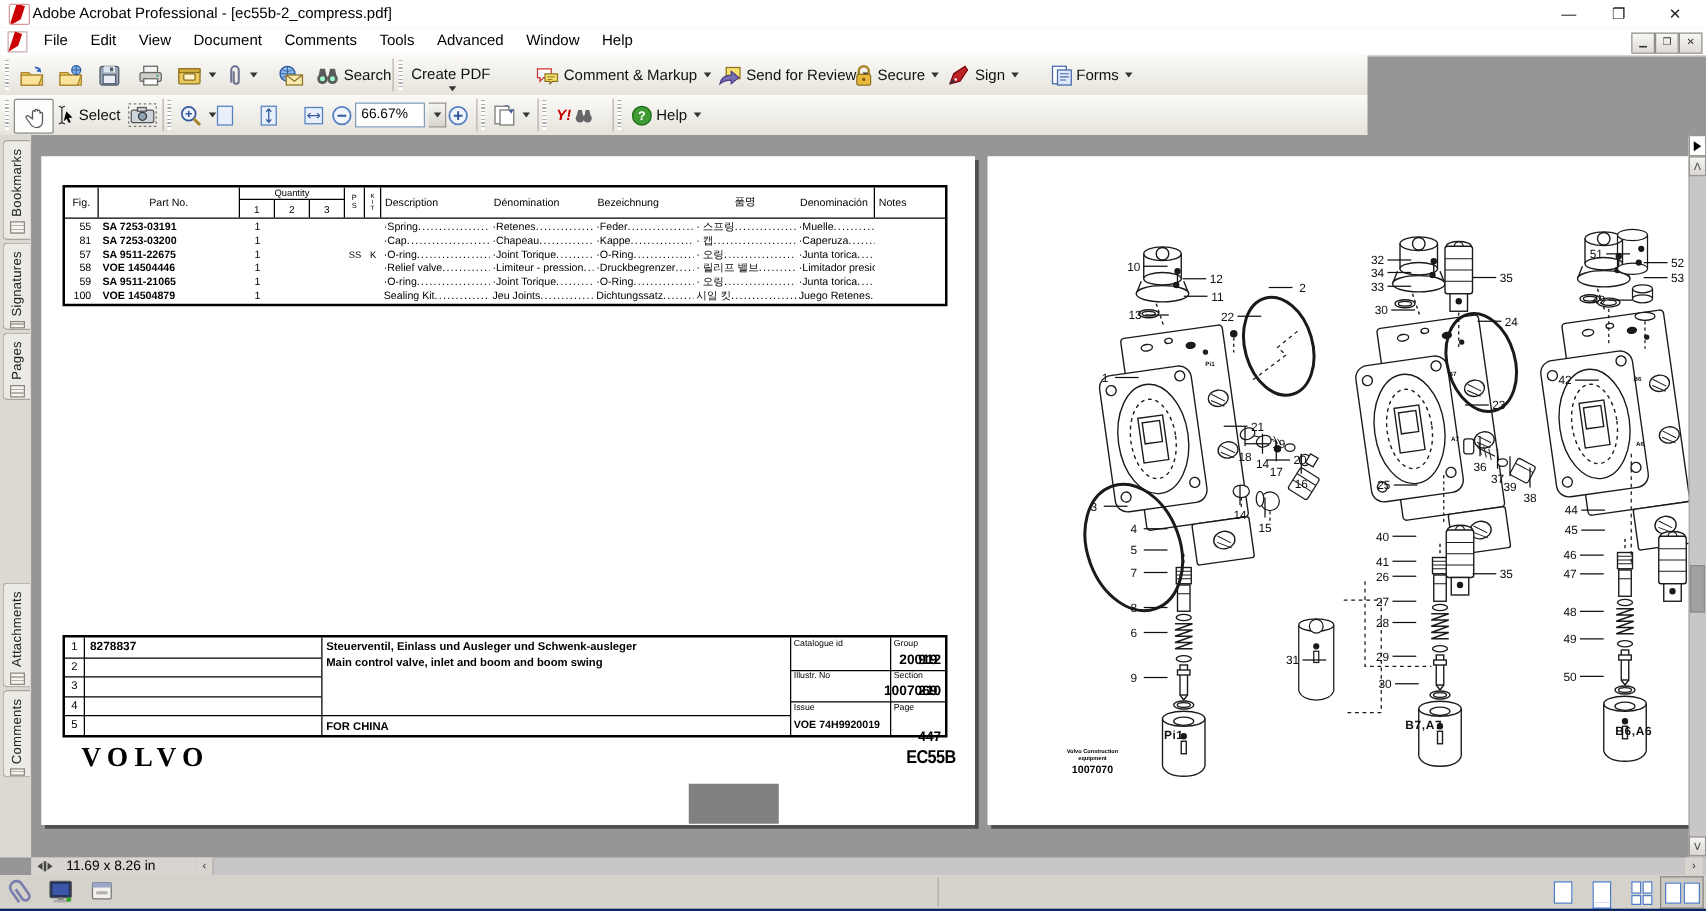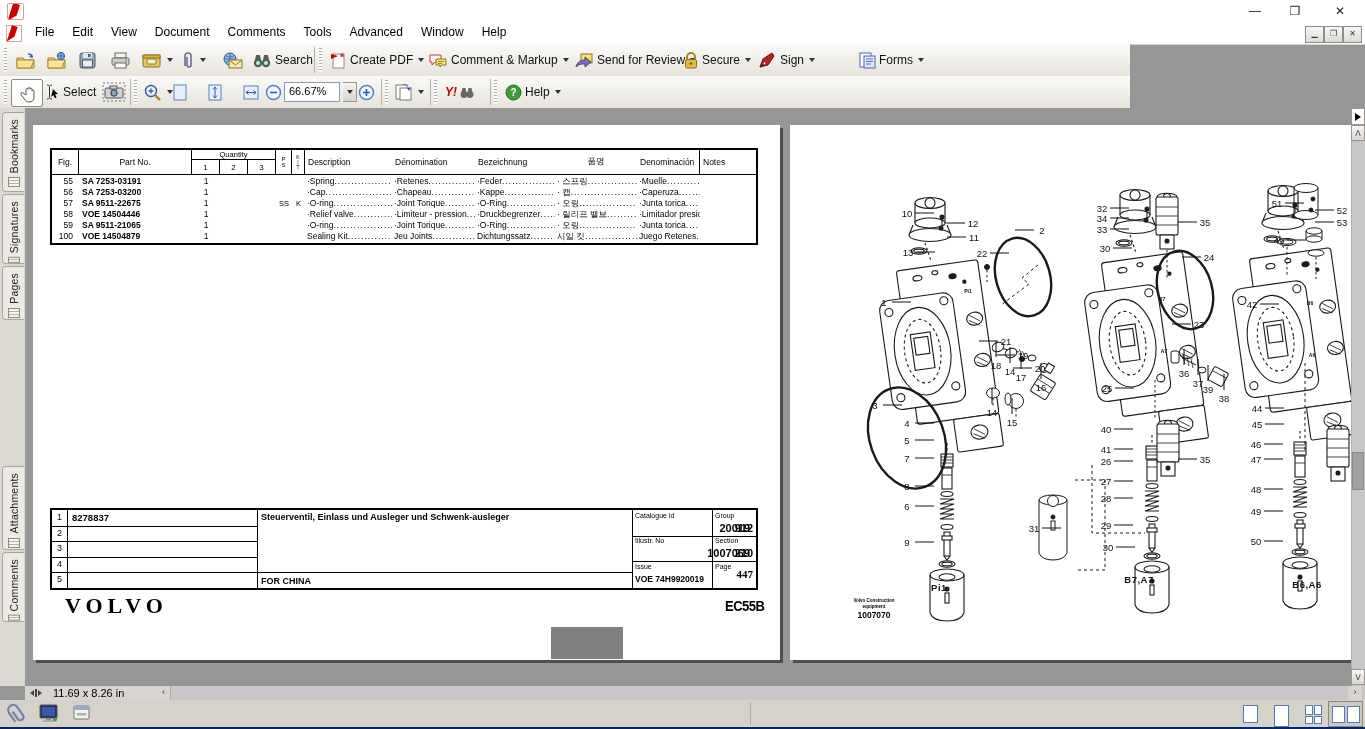--- a/index.html
+++ b/index.html
@@ -14,21 +14,21 @@
   .win-ctl{top:0;width:46px;height:22px;color:#222;font-size:12px;text-align:center;line-height:22px;}
   
   .menubar{left:0;top:22px;width:1365px;height:22px;background:#ffffff;border-bottom:1px solid #d7d4cd;}
   .menu-ico{left:6px;top:3px;width:14px;height:15px;background:#fff;border:1px solid #caa;}
   .menu-ico i{position:absolute;left:2px;top:1px;width:8px;height:10px;border-left:6px solid #c00;border-bottom:7px solid transparent;transform:rotate(18deg);}
   .menu-items{left:26px;top:0;height:22px;display:flex;}
   .menu-item{padding:0 9px;font-size:12px;line-height:21px;color:#000;cursor:default;}
   .doc-ctl{top:26px;width:17px;height:15px;background:linear-gradient(#f8f7f5,#dedbd4);border:1px solid #8f8d89;
            font-size:8px;line-height:14px;text-align:center;color:#333;}
   
-  .tbar{left:0;width:1094px;background:linear-gradient(#fbfaf8,#e6e3db);border-bottom:1px solid #b9b5ac;padding-left:36px;}
+  .tbar{left:0;width:1094px;background:linear-gradient(#fbfaf8,#e6e3db);border-bottom:1px solid #b9b5ac;}
   .tbar1{top:44px;height:32px;}
   .tbar2{top:76px;height:32px;}
   .grip{top:4px;width:4px;height:24px;background-image:repeating-linear-gradient(#aaa 0 1px,#fff 1px 3px);width:3px;}
   .vsep{top:3px;width:1px;height:26px;background:#b5b1a8;}
   .tbtn{top:3px;height:26px;display:flex;align-items:center;gap:3px;font-size:12px;color:#111;padding:0 2px;}
   .dd{width:0;height:0;border-left:3px solid transparent;border-right:3px solid transparent;border-top:4px solid #333;margin-left:2px;}
   .pressed{border:1px solid #8a8a8a;background:#fdfdfc;border-radius:2px;}
   .combo{width:50px;height:18px;background:#fff;border:1px solid #7f9db9;font-size:11px;line-height:17px;padding-left:4px;color:#000;}
   .combo-dd{width:13px;height:18px;background:linear-gradient(#f4f3f1,#d8d5cf);border:1px solid #9a968e;border-left:none;
             display:flex;align-items:center;justify-content:center;}
@@ -94,20 +94,21 @@
 </style>
 </head>
 <body>
 
 <div class="app">
 
   <div class="abs titlebar">
     <div class="abs acro-ico">
         <i></i>
       </div>
+    <div class="abs title-text">Adobe Acrobat Professional - [ec55b-2_compress.pdf]</div>
     <div class="abs win-ctl" style="left:1232px;">—</div>
     <div class="abs win-ctl" style="left:1272px;">❐</div>
     <div class="abs win-ctl" style="left:1317px;">✕</div>
   </div>
 
   <div class="abs menubar">
     <div class="abs menu-ico">
         <i></i>
       </div>
     <div class="abs menu-items" id="menu-items">
@@ -187,21 +188,21 @@
           <circle cx="6" cy="12" r="4.2" fill="#5a5a5a"></circle>
           <circle cx="14" cy="12" r="4.2" fill="#5a5a5a"></circle>
           <path d="M4 4h4l1 5H3zM12 4h4l1 5h-6z" fill="#5a5a5a"></path>
           <circle cx="6" cy="12" r="2" fill="#9fc"></circle>
           <circle cx="14" cy="12" r="2" fill="#9fc"></circle>
         </svg>
       <span>Search</span>
     </div>
     <div class="abs vsep" style="left:314px;"></div>
     <div class="abs grip" style="left:319px;"></div>
-    <div class="abs tbtn" style="left:327px;">
+    <div class="abs tbtn" style="left:327px;flex-direction:column;">
       <svg width="18" height="19">
           <rect x="4" y="3" width="11" height="14" fill="#fff" stroke="#888"></rect>
           <path d="M2 3l7 2-7 3z" fill="#c00"></path>
           <path d="M13 1.5l.8 1.7 1.9.2-1.4 1.3.4 1.8-1.7-.9-1.6.9.3-1.8-1.3-1.3 1.8-.2z" fill="#d33"></path>
         </svg>
       <span>Create PDF</span>
         <span class="dd"></span>
     </div>
     <div class="abs tbtn" style="left:426px;">
       <svg width="20" height="19">
@@ -231,21 +232,21 @@
     </div>
     <div class="abs tbtn" style="left:755px;">
       <svg width="20" height="19">
           <path d="M3 16l3-8 9-6 2 3-6 9z" fill="#b22" stroke="#701"></path>
           <path d="M3 16l4-3" stroke="#333" stroke-width="1.4"></path>
           <circle cx="7.5" cy="12.5" r="1" fill="#fff"></circle>
         </svg>
       <span>Sign</span>
         <span class="dd"></span>
     </div>
-    <div class="abs tbtn" style="left:856px;text-align:right;">
+    <div class="abs tbtn" style="left:838px;text-align:right;">
       <svg width="18" height="19">
           <rect x="2" y="2" width="11" height="14" fill="#fff" stroke="#46a"></rect>
           <rect x="6" y="5" width="11" height="12" fill="#dfe9fb" stroke="#46a"></rect>
           <path d="M8 8h7M8 10.5h7M8 13h5" stroke="#46a" stroke-width=".9"></path>
         </svg>
       <span>Forms</span>
         <span class="dd"></span>
     </div>
   </div>
 
@@ -408,21 +409,21 @@
               <div class="c-ps"></div>
               <div class="c-kit"></div>
               <div class="c-tx ld">·Spring</div>
               <div class="c-tx ld">·Retenes</div>
               <div class="c-tx ld">·Feder</div>
               <div class="c-tx ld">· 스프링</div>
               <div class="c-tx ld">·Muelle</div>
               <div class="c-tx"></div>
             </div>
             <div class="prow">
-              <div class="c-fig">56</div>
+              <div class="c-fig">81</div>
               <div class="c-part">SA 7253-03200</div>
               <div class="c-q">1</div>
               <div class="c-q"></div>
               <div class="c-q"></div>
               <div class="c-ps"></div>
               <div class="c-kit"></div>
               <div class="c-tx ld">·Cap</div>
               <div class="c-tx ld">·Chapeau</div>
               <div class="c-tx ld">·Kappe</div>
               <div class="c-tx ld">· 캡</div>
@@ -509,34 +510,35 @@
         <div id="info-nums">
             <div class="inum" style="top: 2px;">1</div>
             <div class="inum" style="top: 17.6px;">2</div>
             <div class="inum" style="top: 33.2px;">3</div>
             <div class="inum" style="top: 48.8px;">4</div>
             <div class="inum" style="top: 64.4px;">5</div>
           </div>
         <div class="abs" style="left:20px;top:2px;font-size:9.5px;font-weight:bold;">8278837</div>
         <div class="abs idesc" id="info-desc">
             <div>Steuerventil, Einlass und Ausleger und Schwenk-ausleger</div>
+            <div>Main control valve, inlet and boom and boom swing</div>
           </div>
         <div class="abs" style="left:209px;top:66px;font-size:9px;font-weight:bold;">FOR CHINA</div>
         <div class="abs ilabel" style="left:583px;top:2px;">Catalogue id</div>
         <div class="abs ival" style="left:583px;top:12px;width:115px;">20019</div>
         <div class="abs ilabel" style="left:663px;top:2px;">Group</div>
         <div class="abs ival" style="left:663px;top:12px;width:38px;">912</div>
         <div class="abs ilabel" style="left:583px;top:27px;">Illustr. No</div>
         <div class="abs ival" style="left:583px;top:37px;width:115px;">1007069</div>
         <div class="abs ilabel" style="left:663px;top:27px;">Section</div>
         <div class="abs ival" style="left:663px;top:37px;width:38px;">210</div>
         <div class="abs ilabel" style="left:583px;top:53px;">Issue</div>
         <div class="abs ival" style="left:583px;top:64px;width:115px;font-size:8.5px;text-align:left;">VOE 74H9920019</div>
         <div class="abs ilabel" style="left:663px;top:53px;">Page</div>
-        <div class="abs ival" style="left:663px;top:58px;width:38px;font-family:Liberation Serif, serif;">447</div>
+        <div class="abs ival" style="left:663px;top:74px;width:38px;">447</div>
       </div>
 
       <div class="abs brand">VOLVO</div>
       <div class="abs model">EC55B</div>
       <div class="abs grayrect"></div>
     </div>
 
     <div class="abs page page2">
       <svg width="561" height="535" viewBox="0 0 561 535" style="position:absolute;left:0;top:0;" font-family="Liberation Sans, sans-serif">
         <defs>

